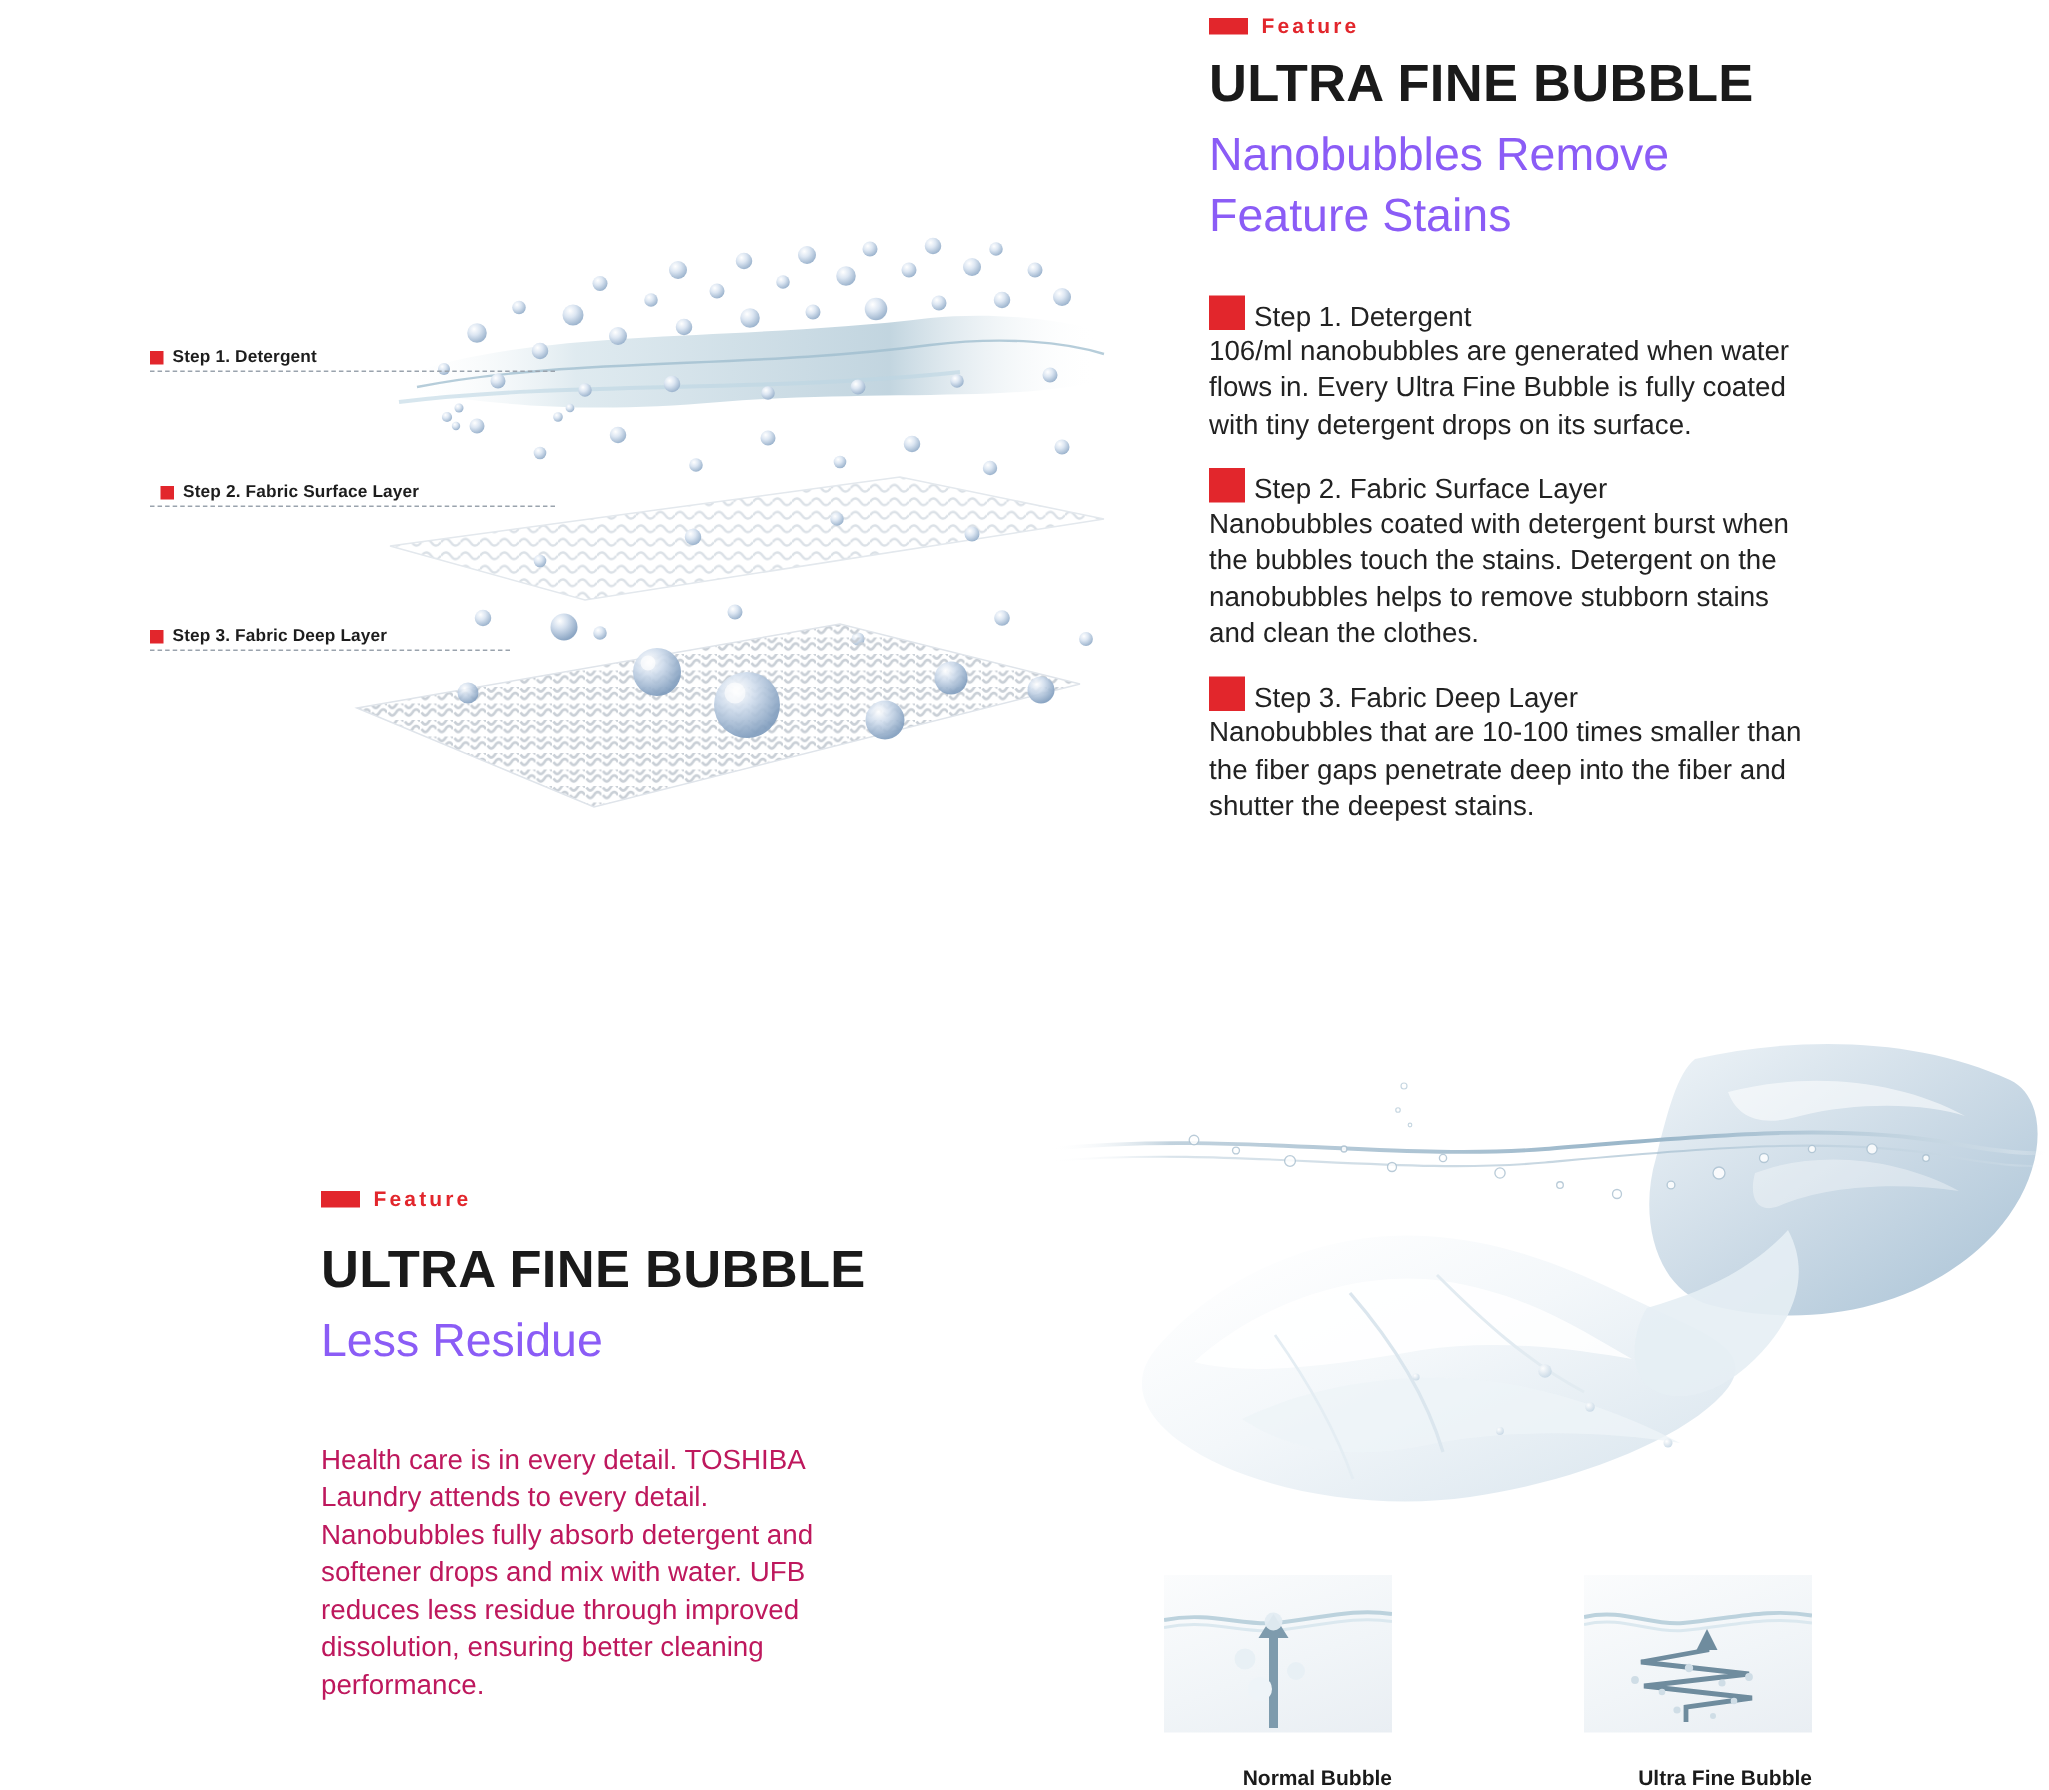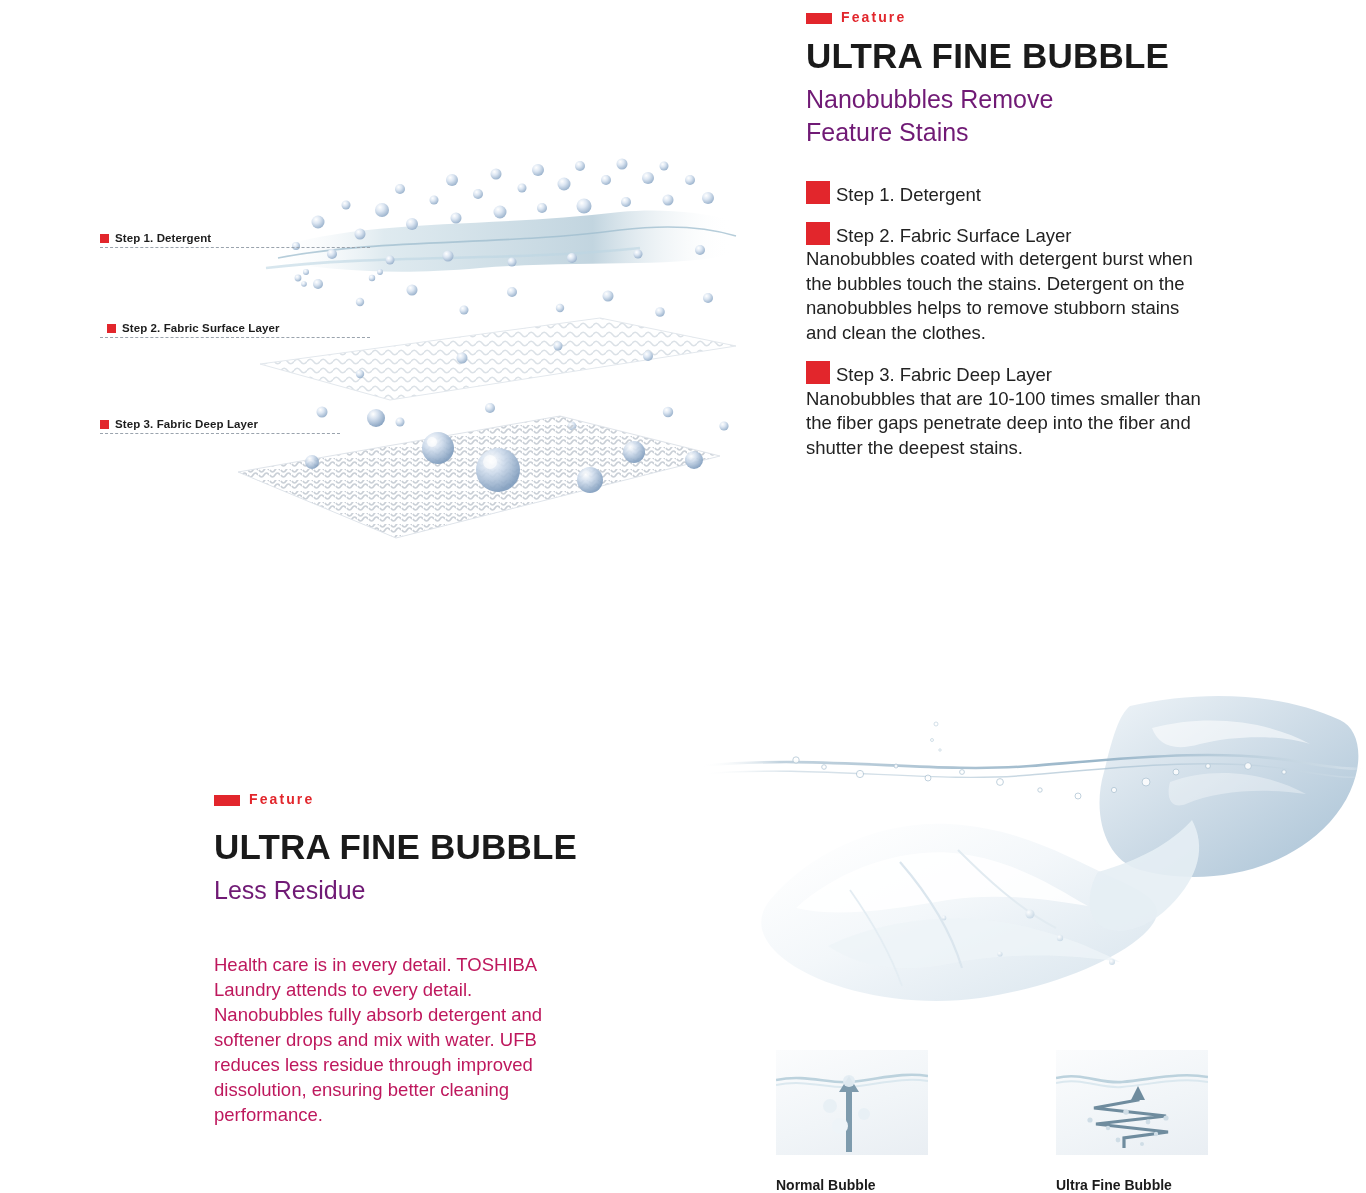--- a/index.html
+++ b/index.html
@@ -14,21 +14,21 @@
   .page {
     position: relative;
     width: 1366px;
     height: 1193px;
     background: #fff;
   }
 
   
   .feature-tag {
     display: flex;
-    align-items: flex-end;
+    align-items: center;
     gap: 9px;
   }
   .feature-tag .bar {
     width: 26px;
     height: 11px;
     background: #e2262c;
     display: block;
     flex: 0 0 auto;
   }
   .feature-tag .txt {
@@ -40,23 +40,23 @@
   }
   .big-title {
     font-size: 35px;
     font-weight: bold;
     color: #1a1a1a;
     letter-spacing: 0.2px;
     line-height: 1.08;
     white-space: nowrap;
   }
   .sub-title {
-    font-size: 25px;
+    font-size: 31px;
     font-weight: normal;
-    color: #701a75;
+    color: #8b5cf6;
     line-height: 1.32;
   }
 
   .step-block { margin-bottom: 18px; }
   .step-head {
     display: flex;
     align-items: flex-start;
     gap: 6px;
     line-height: 1;
   }
@@ -173,21 +173,21 @@
   }
   .thumb .pic {
     width: 152px;
     height: 105px;
     background: linear-gradient(160deg,#fbfcfd 0%,#f1f5f8 55%,#e9eef3 100%);
     overflow: hidden;
     position: relative;
   }
   .thumb .cap {
     margin-top: 22px;
-    text-align: left;
+    text-align: right;
     font-size: 14px;
     font-weight: bold;
     color: #1b1b1b;
   }
   .thumb-a { left: 76px; }
   .thumb-b { left: 356px; }
 </style>
 </head>
 <body>
 
@@ -354,20 +354,21 @@
     <div class="sub-title">
       <div>Nanobubbles Remove</div>
       <div>Feature Stains</div>
     </div>
 
     <div class="step-block">
       <div class="step-head">
         <span class="sq"></span>
         <span class="label">Step 1. Detergent</span>
       </div>
+      <p class="step-body">106/ml nanobubbles are generated when water flows in. Every Ultra Fine Bubble is fully coated with tiny detergent drops on its surface.</p>
     </div>
 
     <div class="step-block">
       <div class="step-head">
         <span class="sq"></span>
         <span class="label">Step 2. Fabric Surface Layer</span>
       </div>
       <p class="step-body">Nanobubbles coated with detergent burst when the bubbles touch the stains. Detergent on the nanobubbles helps to remove stubborn stains and clean the clothes.</p>
     </div>
 

